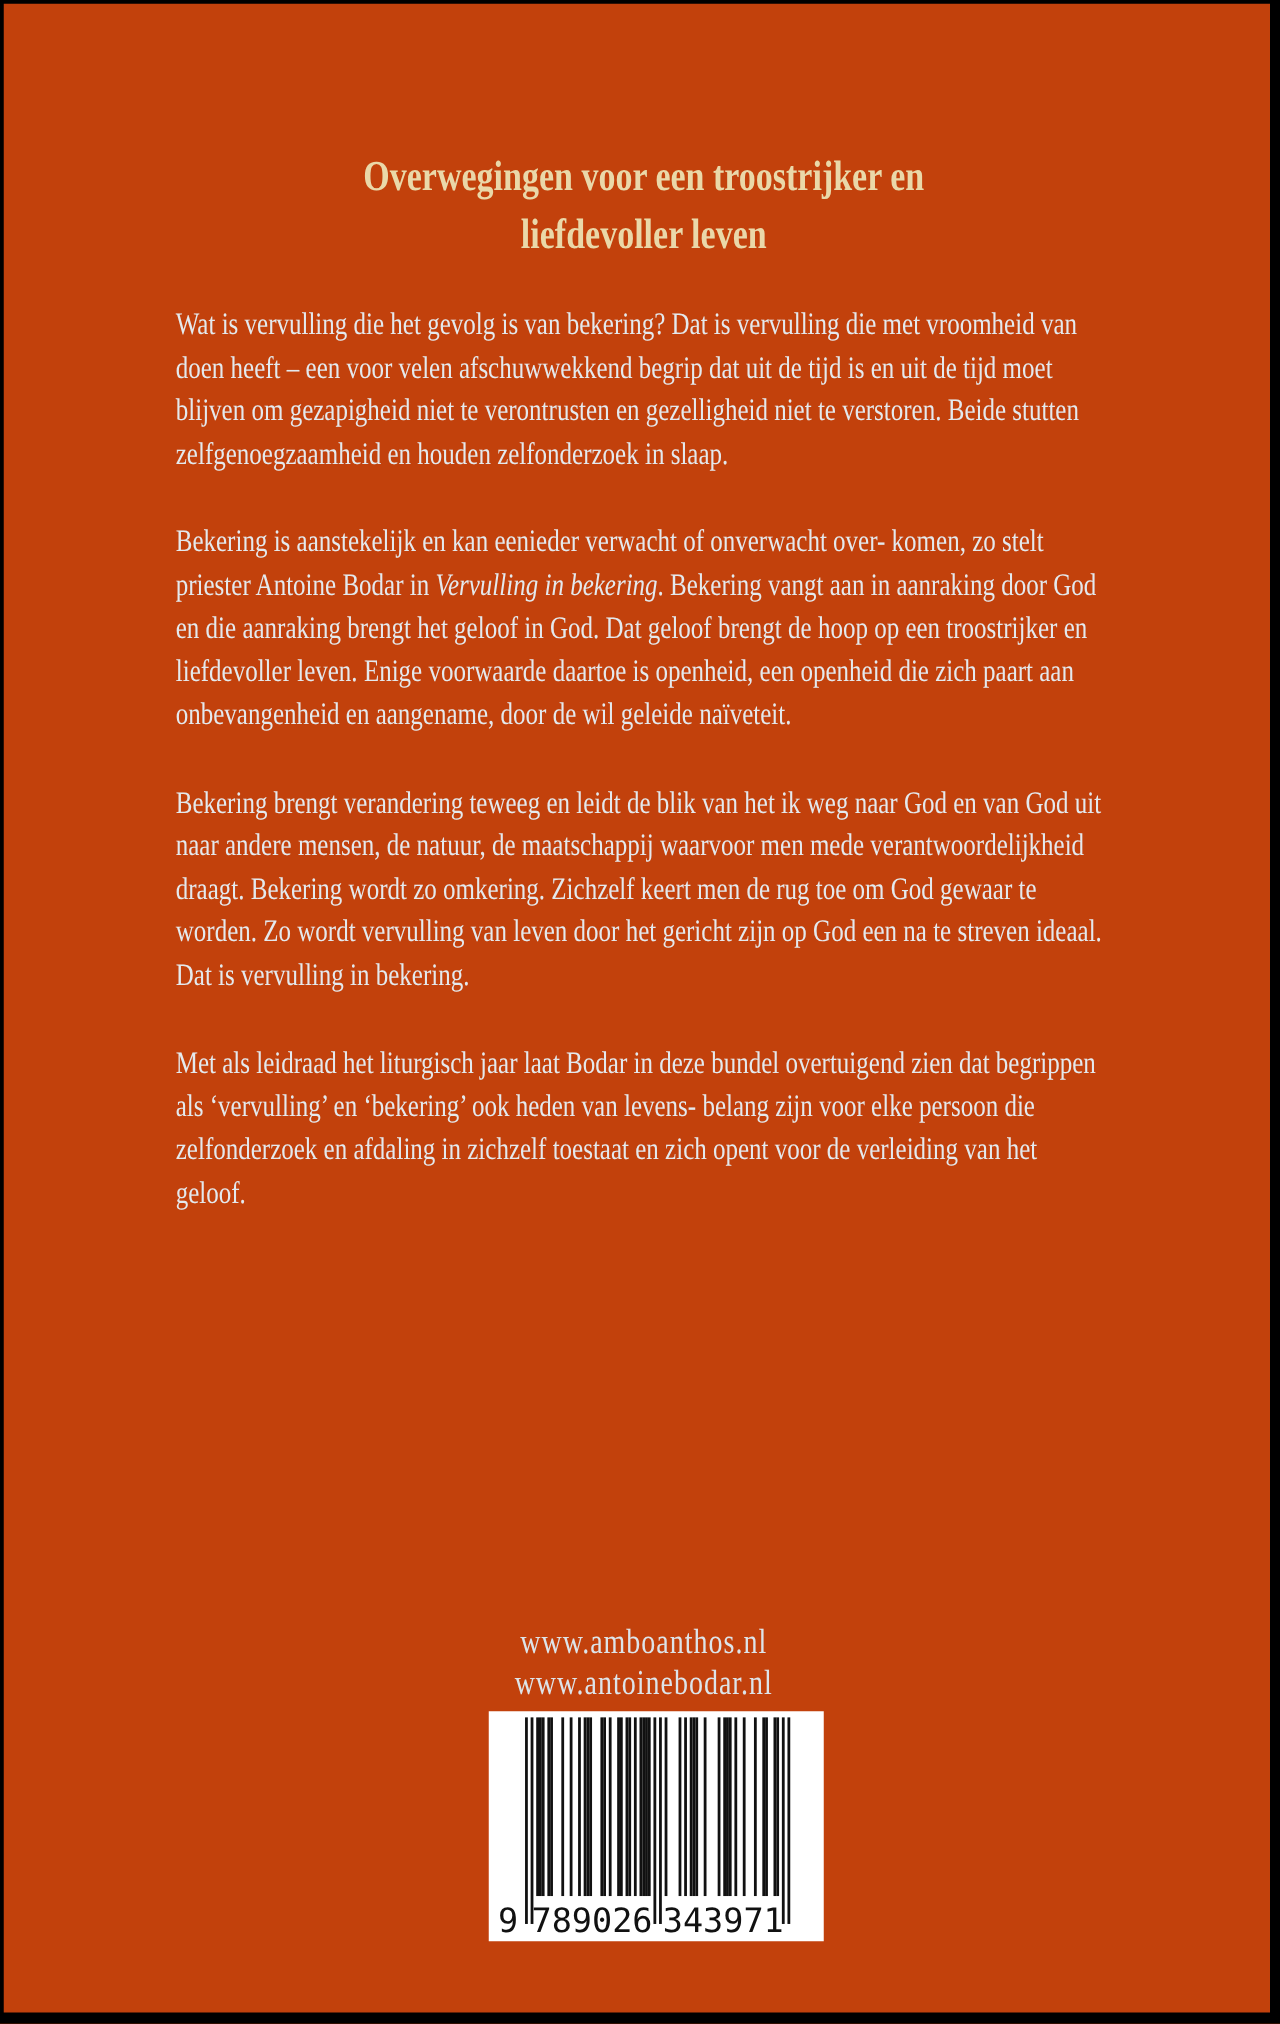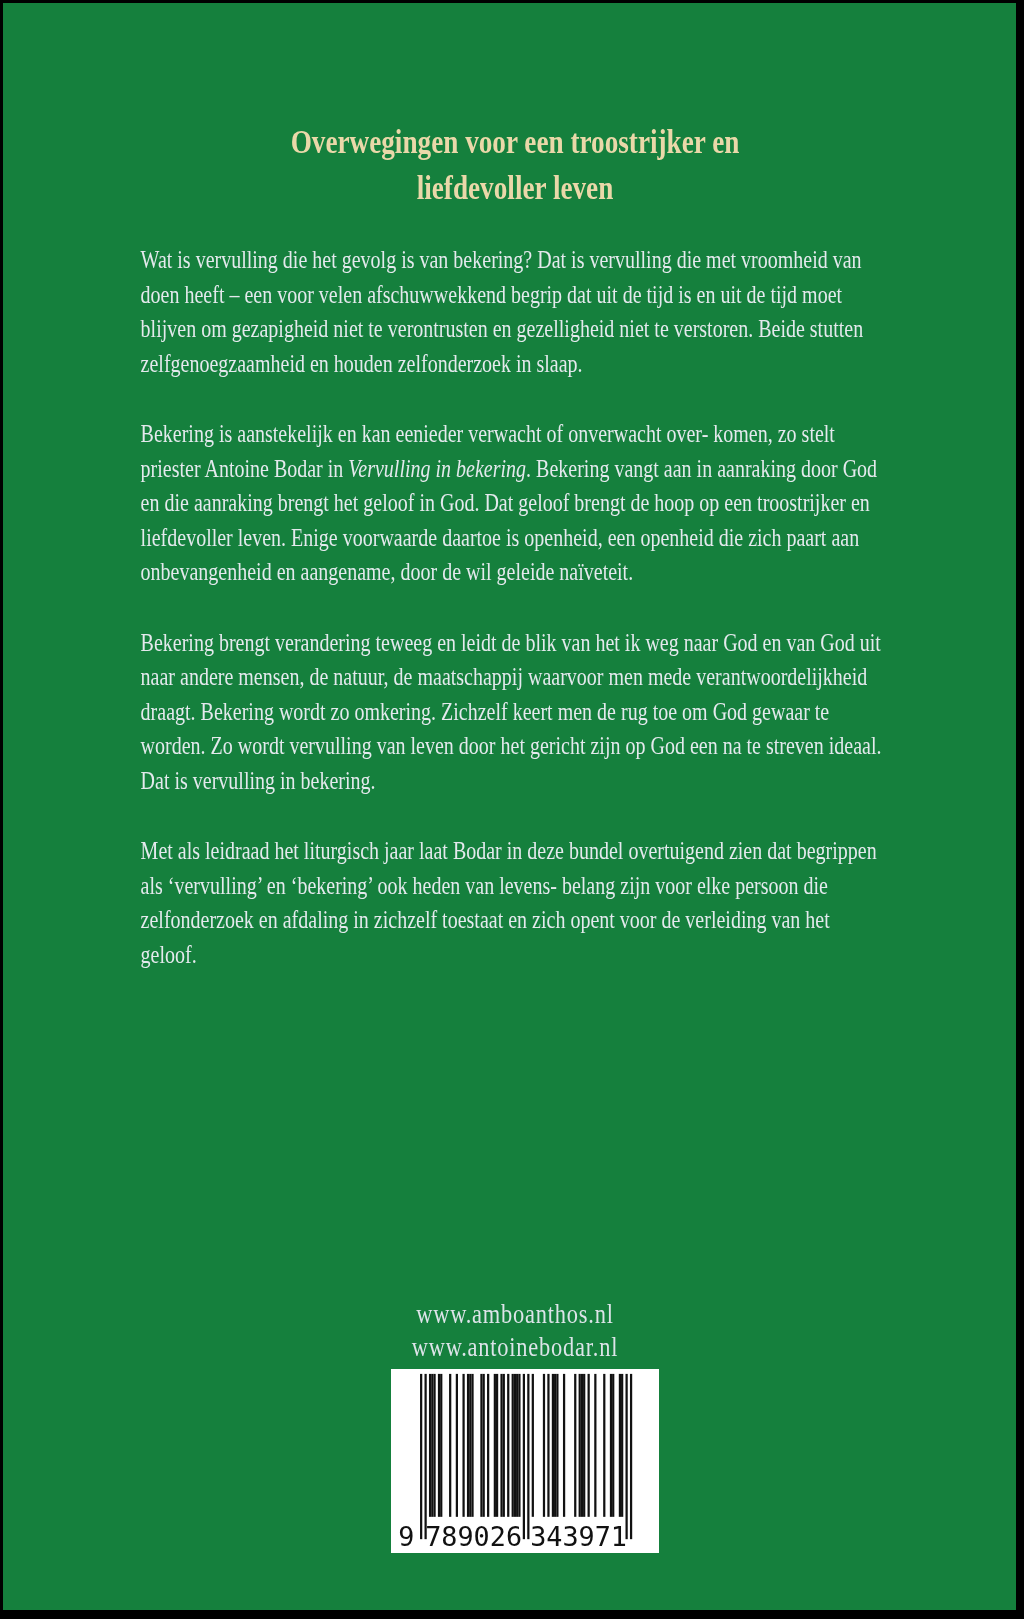--- a/index.html
+++ b/index.html
@@ -1,20 +1,20 @@
 <!DOCTYPE html>
 <html><head>
 <meta charset="utf-8">
 <style>
   html, body { margin: 0; padding: 0; background: #000; }
   .cover {
     position: relative;
     width: 1024px;
     height: 1619px;
-    background: #15803d;
+    background: #c2410c;
     border: solid #000;
     border-width: 3px 8px 9px 3px;
     box-sizing: border-box;
     overflow: hidden;
     font-family: "Liberation Serif", "DejaVu Serif", serif;
   }
   
   .scaled {
     position: absolute;
     left: 0; top: 0;

